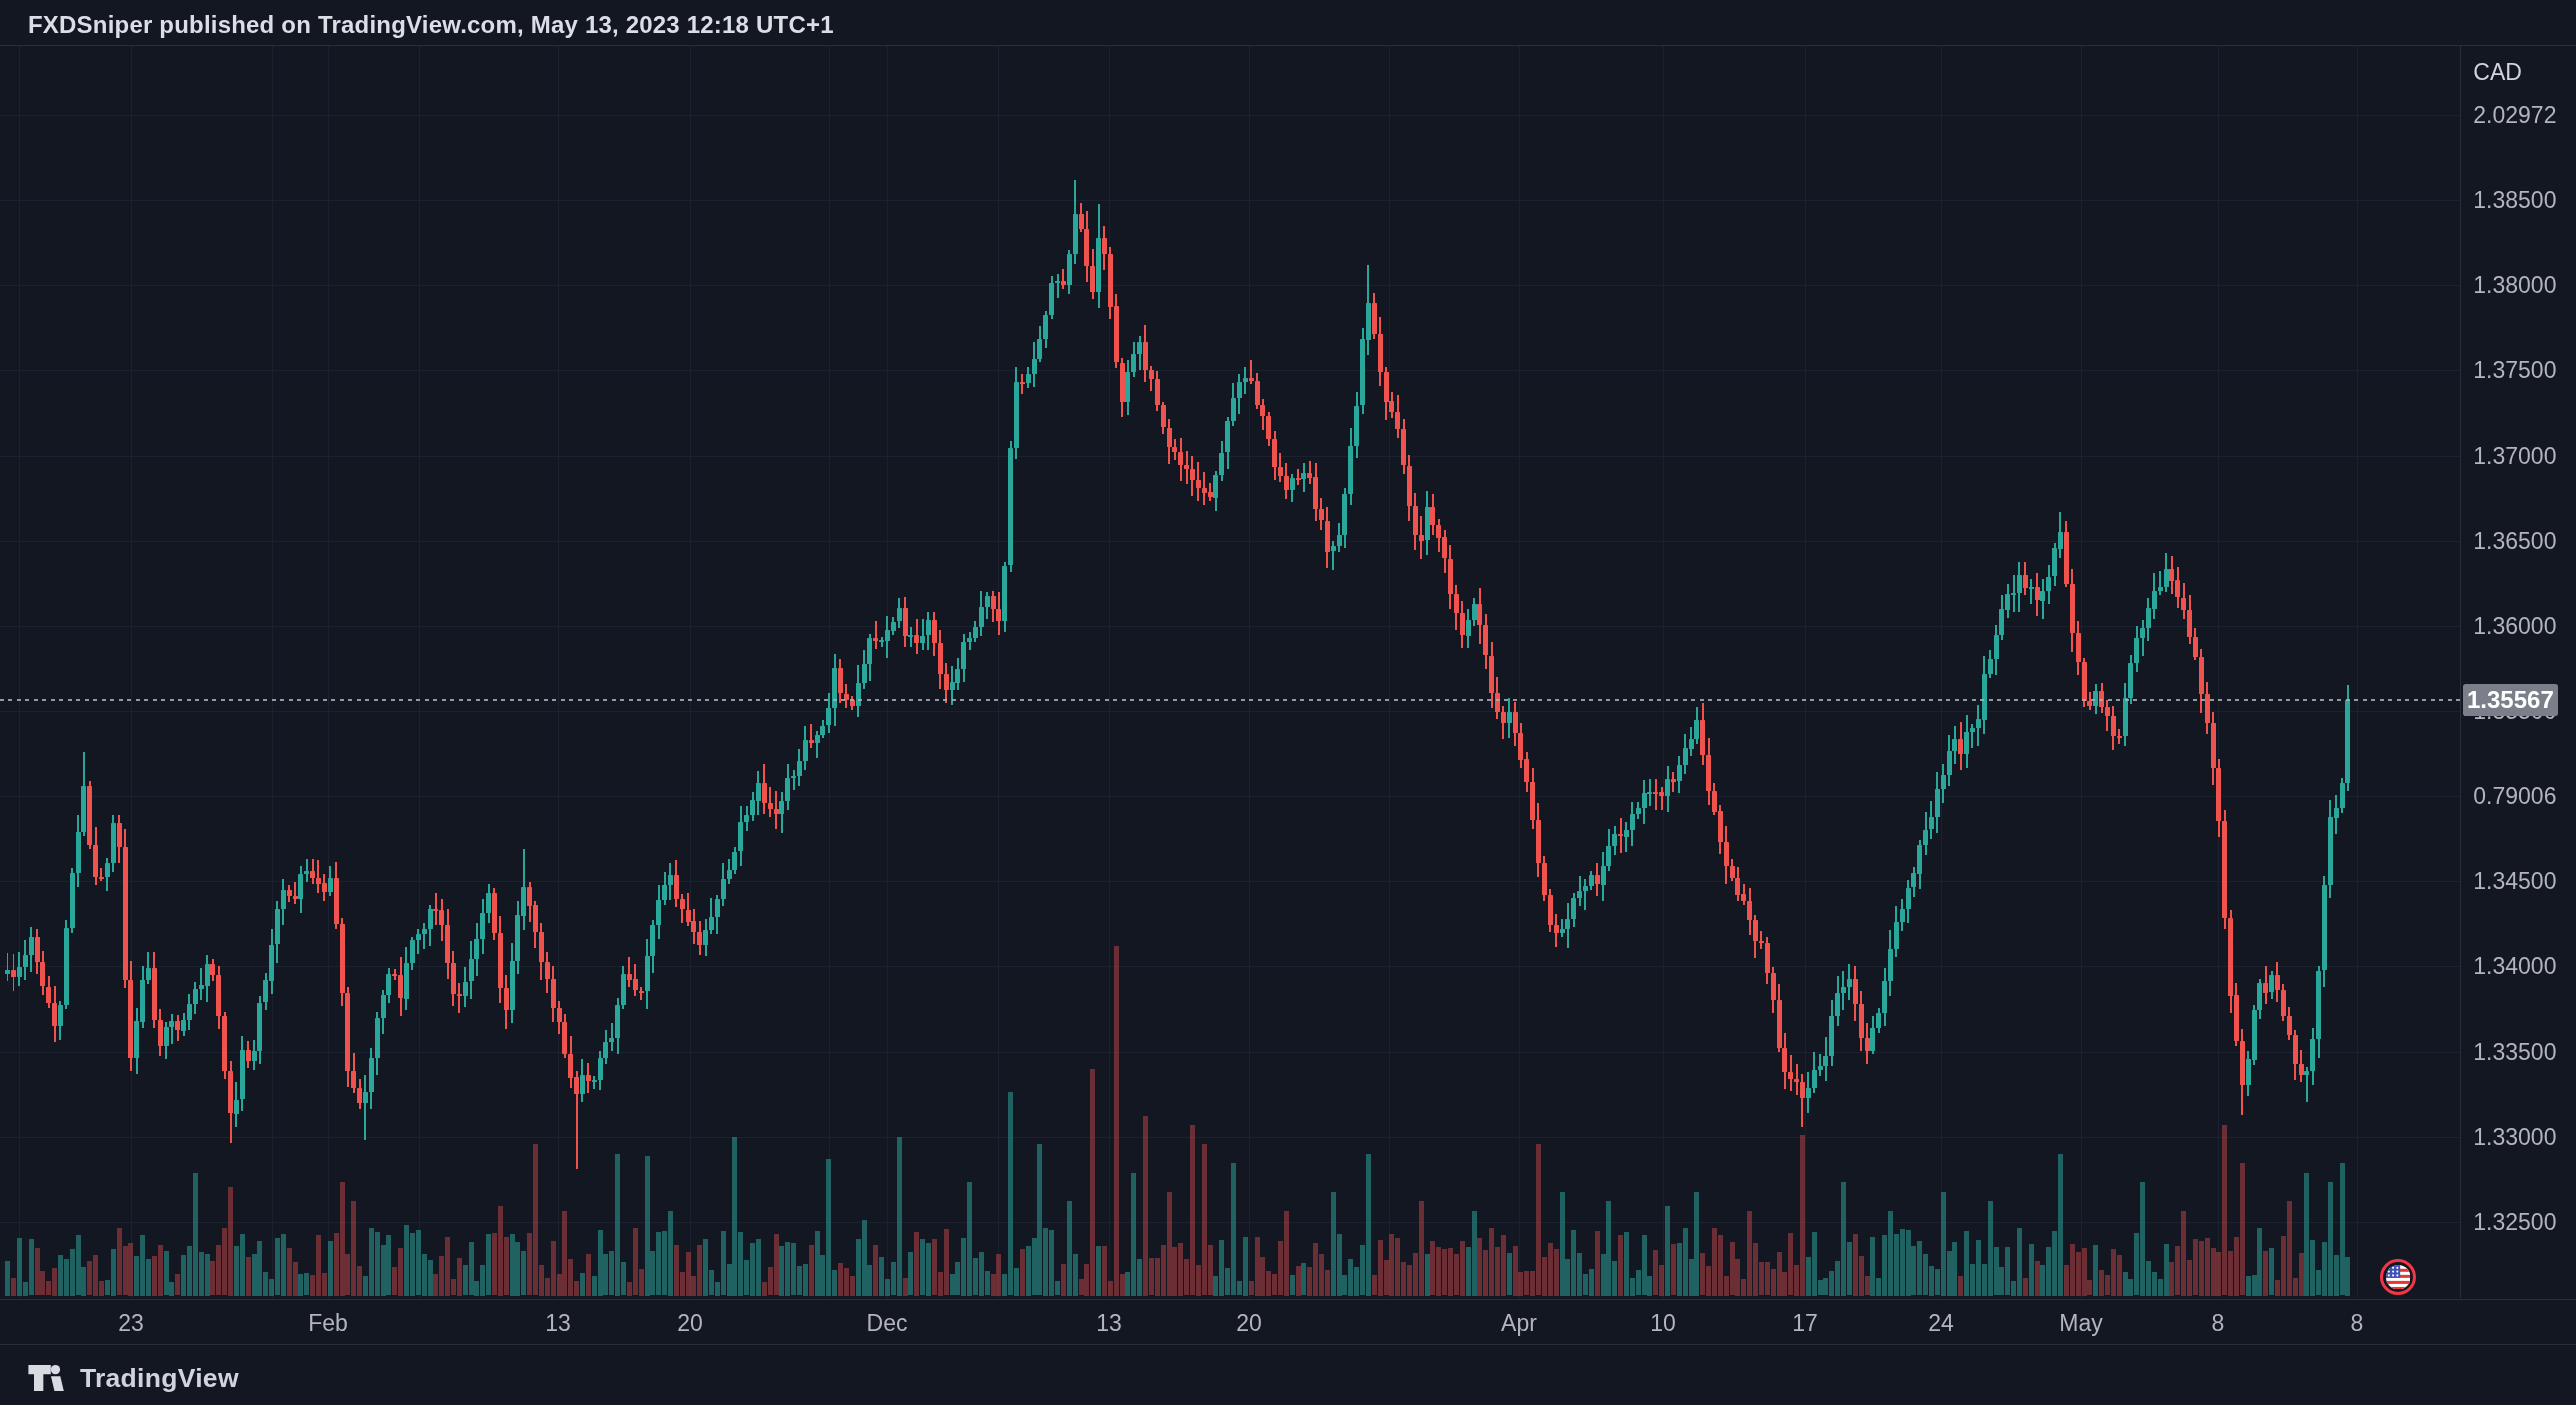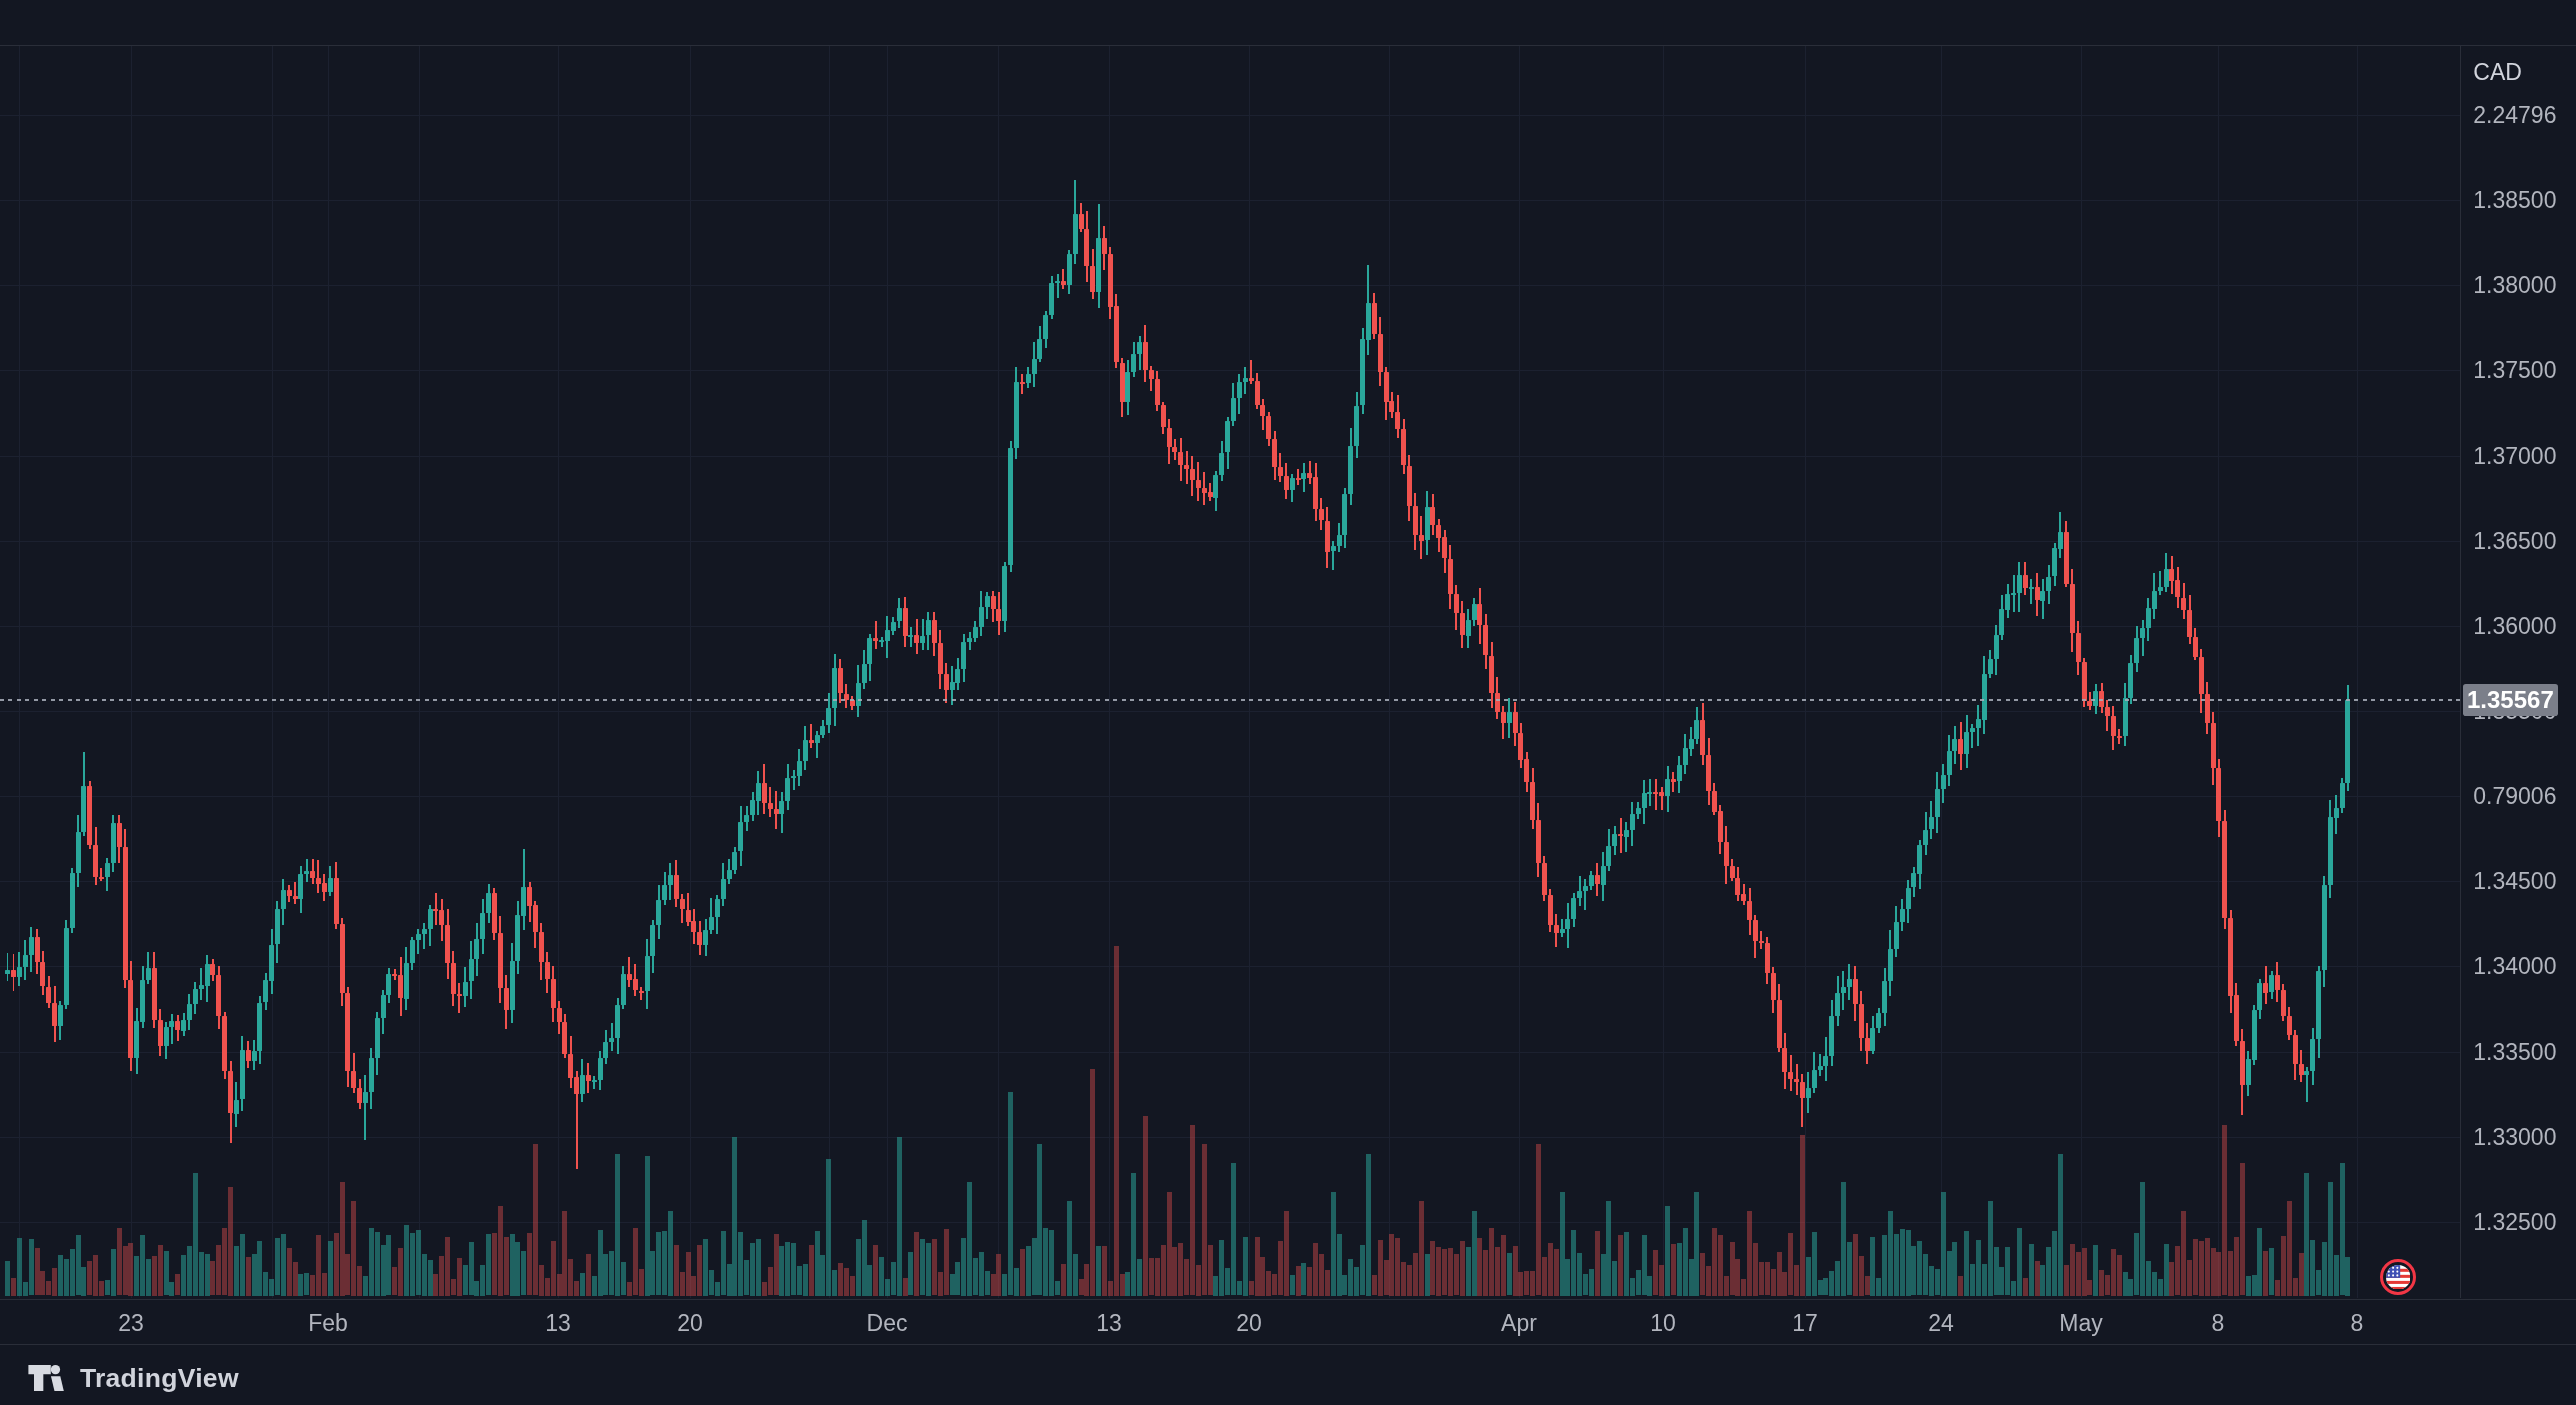--- a/index.html
+++ b/index.html
@@ -28,20 +28,21 @@
   #footer{position:absolute;left:26.5px;top:1357px;height:42px;display:flex;align-items:center;color:#d1d4dc;}
   #footer .logo-text{font-size:26.5px;font-weight:700;margin-left:11.4px;letter-spacing:0.3px;}
   .marker{position:absolute;z-index:7;}
   .flag-ring{width:36px;height:36px;border-radius:50%;background:#131722;border:3.8px solid #f23645;display:flex;align-items:center;justify-content:center;}
 </style>
 </head>
 <body>
 
 <div id="root">
 
+  <div id="header">FXDSniper published on TradingView.com, May 13, 2023 12:18 UTC+1</div>
 
   <div id="pane">
     <div id="grid-layer">
         <div class="gridv" style="left:19px"></div>
         <div class="gridv" style="left:272px"></div>
         <div class="gridv" style="left:419px"></div>
         <div class="gridv" style="left:829px"></div>
         <div class="gridv" style="left:998px"></div>
         <div class="gridv" style="left:1389px"></div>
         <div class="gridv" style="left:131px"></div>
@@ -1308,21 +1309,21 @@
               </g>
           </g>
         </svg>
       </div>
     </div>
   </div>
 
   <div id="price-axis">
     <div id="axis-currency">CAD</div>
     <div id="price-labels">
-        <div class="p-label" style="top:69px">2.24796</div>
+        <div class="p-label" style="top:69px">2.02972</div>
         <div class="p-label" style="top:154px">1.38500</div>
         <div class="p-label" style="top:239px">1.38000</div>
         <div class="p-label" style="top:324px">1.37500</div>
         <div class="p-label" style="top:410px">1.37000</div>
         <div class="p-label" style="top:495px">1.36500</div>
         <div class="p-label" style="top:580px">1.36000</div>
         <div class="p-label" style="top:665px">1.35500</div>
         <div class="p-label" style="top:750px">0.79006</div>
         <div class="p-label" style="top:835px">1.34500</div>
         <div class="p-label" style="top:920px">1.34000</div>

